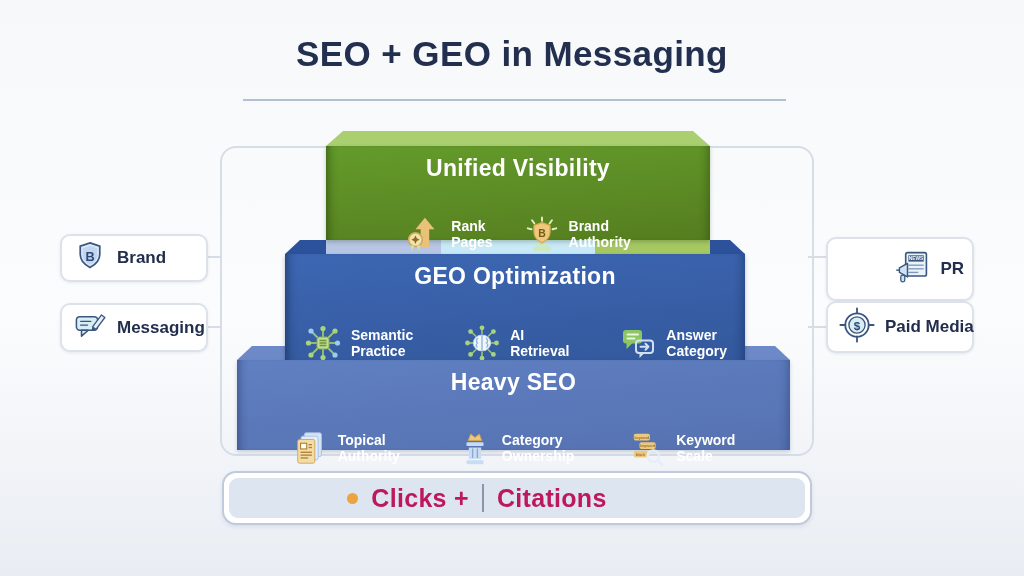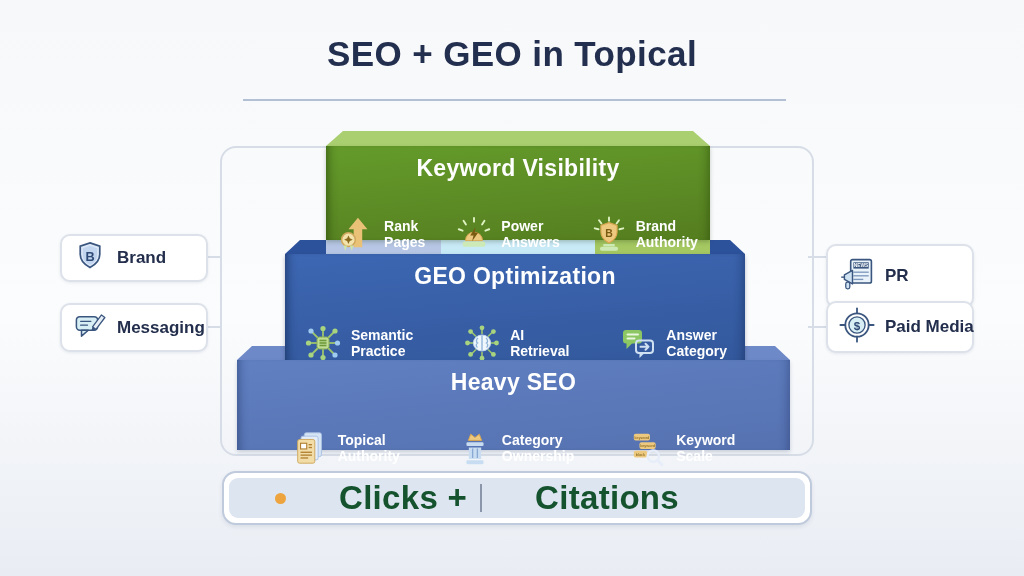--- a/index.html
+++ b/index.html
@@ -55,75 +55,55 @@
   .conn{position:absolute;height:2px;background:#d7dde6;z-index:0;}
 
   
   .footer-outer{position:absolute;left:222px;top:471px;width:590px;height:54px;box-sizing:border-box;
     background:#fff;border:2px solid #bfcadc;border-radius:14px;padding:5px;
     box-shadow:0 2px 4px rgba(50,70,110,.10);z-index:4;}
   .footer-inner{width:100%;height:100%;background:#dde5f1;border-radius:9px;
     display:flex;align-items:center;justify-content:center;}
   .footer-content{display:flex;align-items:center;gap:13px;transform:translateX(-40px);}
   .footer-dot{width:11px;height:11px;border-radius:50%;background:#eda43e;}
-  .footer-text{font-size:33px;font-weight:800;color:#14532d;letter-spacing:.3px;margin-left:40px;}
+  .footer-text{font-size:25px;font-weight:800;color:#be185d;letter-spacing:.3px;}
   .footer-divider{width:2px;height:28px;background:#8c96ab;}
 </style>
 </head>
 <body>
 
 <div class="canvas">
 
-  <div class="page-title">SEO + GEO in Topical</div>
+  <div class="page-title">SEO + GEO in Messaging</div>
   <div class="title-rule"></div>
 
   <div class="frame"></div>
 
   <div class="conn" style="left:206px;top:256px;width:16px;"></div>
   <div class="conn" style="left:206px;top:326px;width:16px;"></div>
   <div class="conn" style="left:808px;top:256px;width:18px;"></div>
   <div class="conn" style="left:808px;top:326px;width:18px;"></div>
 
   <div class="abs green-top"></div>
   <div class="abs green-front">
-    <div class="block-title">Keyword Visibility</div>
+    <div class="block-title">Unified Visibility</div>
     <div class="items g-gap">
       <div class="item">
         <span>
           <svg width="38" height="38" viewBox="0 0 40 40">
             <polygon points="21,3 31,15 25.5,15 25.5,34 16.5,34 16.5,15 11,15" fill="#e9c277"></polygon>
             <circle cx="11" cy="26" r="7.2" fill="#f2e2ac" stroke="#cfa85c" stroke-width="1.6"></circle>
             <polygon points="11,21.5 12.4,24.6 15.5,26 12.4,27.4 11,30.5 9.6,27.4 6.5,26 9.6,24.6" fill="#8a6a1e"></polygon>
             <polygon points="6,32 9.5,32 7.5,38" fill="#cfe6a8"></polygon>
             <polygon points="12.5,32 16,32 14.5,38" fill="#cfe6a8"></polygon>
           </svg>
         </span>
         <div class="item-label">
           <div>Rank</div>
           <div>Pages</div>
-        </div>
-      </div>
-      <div class="item">
-        <span>
-          <svg width="38" height="38" viewBox="0 0 40 40">
-            <g stroke="#dff2c2" stroke-width="2" stroke-linecap="round">
-              <line x1="20" y1="3" x2="20" y2="7"></line>
-                <line x1="9" y1="6" x2="11.5" y2="10"></line>
-              <line x1="31" y1="6" x2="28.5" y2="10"></line>
-                <line x1="4" y1="15" x2="8" y2="16.5"></line>
-              <line x1="36" y1="15" x2="32" y2="16.5"></line>
-            </g>
-            <path d="M11 27 a9 9 0 0 1 18 0 z" fill="#edc87f" stroke="#d9a74f" stroke-width="1"></path>
-            <polygon points="21.5,13 16,21.5 19.5,21.5 18,27.5 24.5,18.5 20.8,18.5" fill="#7a5b12"></polygon>
-            <rect x="8" y="28" width="24" height="5.5" rx="2.7" fill="#cdeab6"></rect>
-          </svg>
-        </span>
-        <div class="item-label">
-          <div>Power</div>
-          <div>Answers</div>
         </div>
       </div>
       <div class="item">
         <span>
           <svg width="38" height="38" viewBox="0 0 40 40">
             <g stroke="#dff2c2" stroke-width="2" stroke-linecap="round">
               <line x1="20" y1="2.5" x2="20" y2="6"></line>
                 <line x1="9.5" y1="5.5" x2="12" y2="9"></line>
               <line x1="30.5" y1="5.5" x2="28" y2="9"></line>
                 <line x1="5" y1="14" x2="9" y2="15"></line>
@@ -328,21 +308,21 @@
           <line x1="9" y1="14.5" x2="21" y2="14.5"></line>
             <line x1="9" y1="19" x2="17" y2="19"></line>
         </g>
         <polygon points="23,21 33.5,7 37.5,10 27,24" fill="#e8eef6" stroke="#3a567f" stroke-width="1.5" stroke-linejoin="round"></polygon>
         <polygon points="23,21 27,24 21.5,26" fill="#3a567f"></polygon>
       </svg>
     </span>
     <span class="tag-label">Messaging</span>
   </div>
 
-  <div class="tag" style="left:826px;top:244px;width:148px;height:64px;">
+  <div class="tag" style="left:826px;top:237px;width:148px;height:64px;justify-content:flex-end;">
     <span>
       <svg width="36" height="36" viewBox="0 0 40 40">
         <rect x="13" y="4" width="23" height="26" rx="2" fill="#eaf3fa" stroke="#3a567f" stroke-width="1.8"></rect>
         <rect x="16" y="7" width="17" height="7" fill="#3a567f"></rect>
         <text x="24.5" y="12.4" font-size="5.4" font-weight="bold" fill="#ffffff" text-anchor="middle">NEWS</text>
         <g stroke="#7e99bd" stroke-width="1.5">
           <line x1="16" y1="18" x2="33" y2="18"></line>
             <line x1="16" y1="22" x2="33" y2="22"></line>
           <line x1="16" y1="26" x2="27" y2="26"></line>
         </g>

